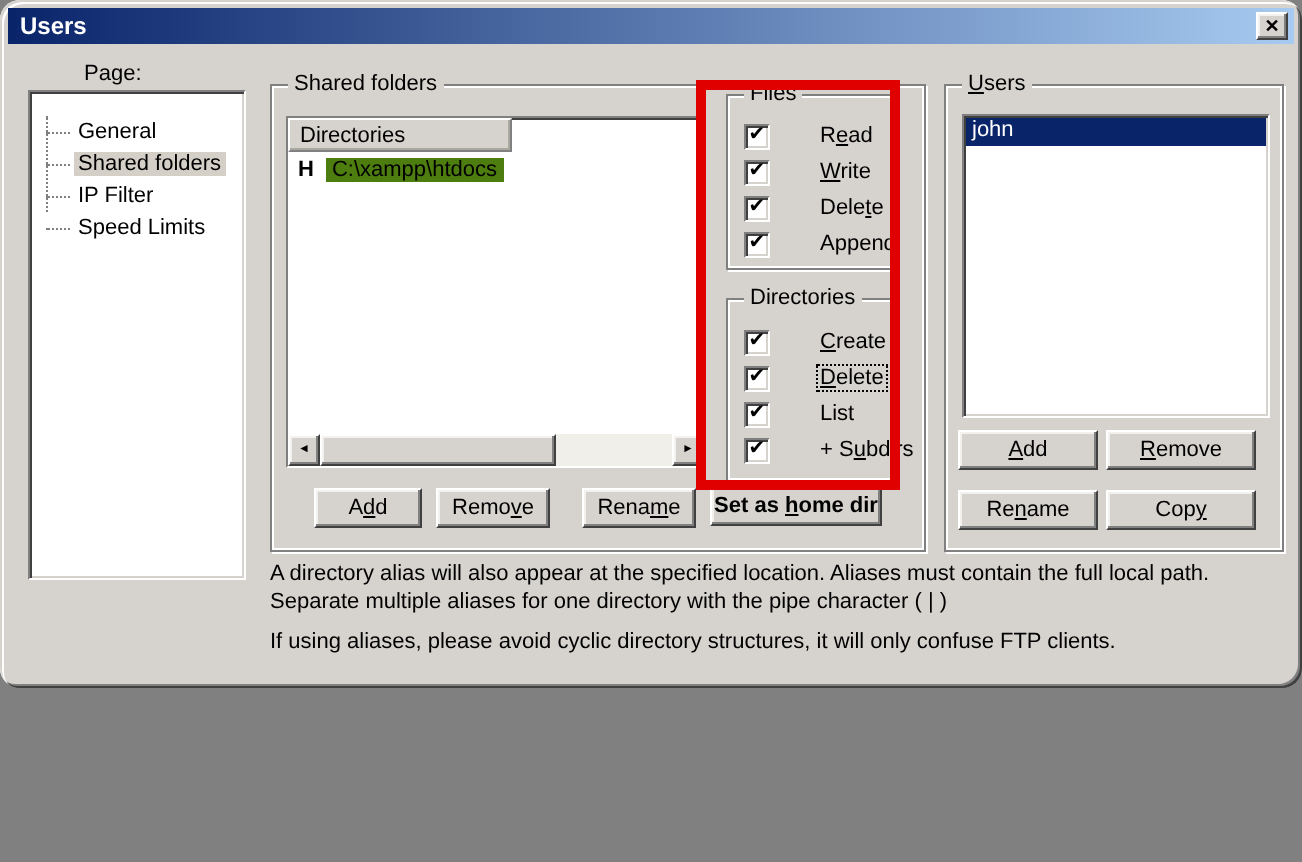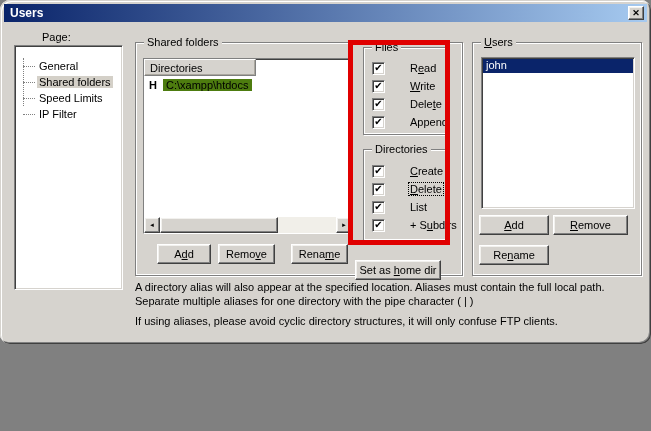--- a/index.html
+++ b/index.html
@@ -122,25 +122,25 @@
     <div class="tree-item">
       <span class="twig"></span>
       <span class="tree-label">General</span>
     </div>
     <div class="tree-item selected">
       <span class="twig"></span>
       <span class="tree-label">Shared folders</span>
     </div>
     <div class="tree-item">
       <span class="twig"></span>
+      <span class="tree-label">IP Filter</span>
+    </div>
+    <div class="tree-item">
+      <span class="twig"></span>
       <span class="tree-label">Speed Limits</span>
-    </div>
-    <div class="tree-item">
-      <span class="twig"></span>
-      <span class="tree-label">IP Filter</span>
     </div>
   </div>
 
   <div class="group" style="left:135px;top:42px;width:328px;height:234px;">
     <span class="legend">Shared folders</span>
 
     <div class="listview sunken">
       <div class="lv-head">
         <div class="hdr c1">Directories</div>
       </div>
@@ -165,21 +165,21 @@
 
   <div class="btn" style="left:157px;top:244px;width:54px;height:20px;">
       <span>A<span class="ak">d</span>d</span>
     </div>
   <div class="btn" style="left:218px;top:244px;width:57px;height:20px;">
       <span>Remo<span class="ak">v</span>e</span>
     </div>
   <div class="btn" style="left:291px;top:244px;width:57px;height:20px;">
       <span>Rena<span class="ak">m</span>e</span>
     </div>
-  <div class="btn" style="left:355px;top:260px;width:86px;height:20px;">
+  <div class="btn" style="left:355px;top:243px;width:86px;height:20px;font-weight:bold;">
       <span>Set as <span class="ak">h</span>ome dir</span>
     </div>
 
   <div class="group" style="left:363px;top:47px;width:84px;height:88px;">
     <span class="legend">Files</span>
     <div class="cbrow" style="top:13px;">
       <span class="checkbox checked">
           <span class="mark">✔</span>
         </span>
       <span class="cblabel">R<span class="ak">e</span>ad</span>
@@ -245,18 +245,21 @@
 
   <div class="btn" style="left:479px;top:215px;width:70px;height:20px;">
       <span><span class="ak">A</span>dd</span>
     </div>
   <div class="btn" style="left:553px;top:215px;width:75px;height:20px;">
       <span><span class="ak">R</span>emove</span>
     </div>
   <div class="btn" style="left:479px;top:245px;width:70px;height:20px;">
       <span>Re<span class="ak">n</span>ame</span>
     </div>
+  <div class="btn" style="left:553px;top:245px;width:75px;height:20px;">
+      <span>Cop<span class="ak">y</span></span>
+    </div>
 
   <div class="help" style="top:280px;">A directory alias will also appear at the specified location. Aliases must contain the full local path. Separate multiple aliases for one directory with the pipe character ( | )</div>
   <div class="help" style="top:314px;">If using aliases, please avoid cyclic directory structures, it will only confuse FTP clients.</div>
 
 
 </div>
 
 </body></html>

